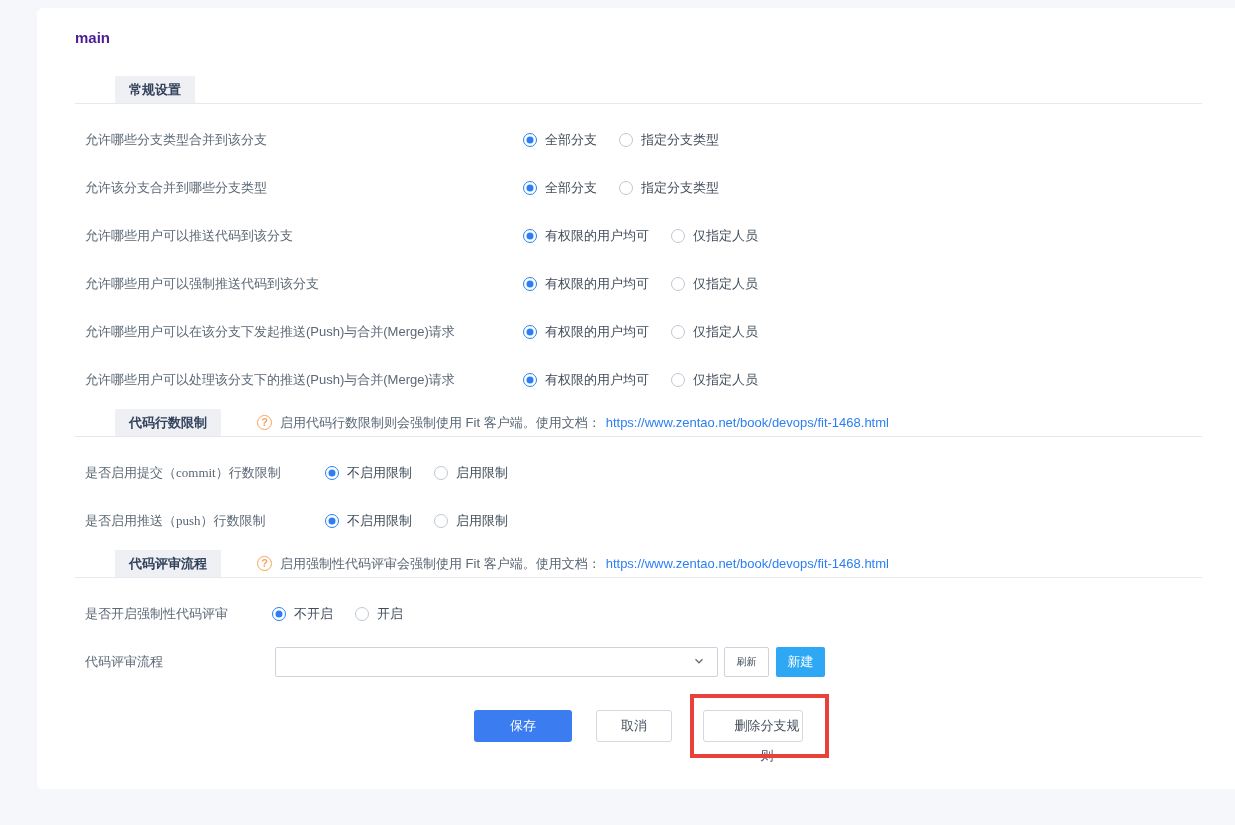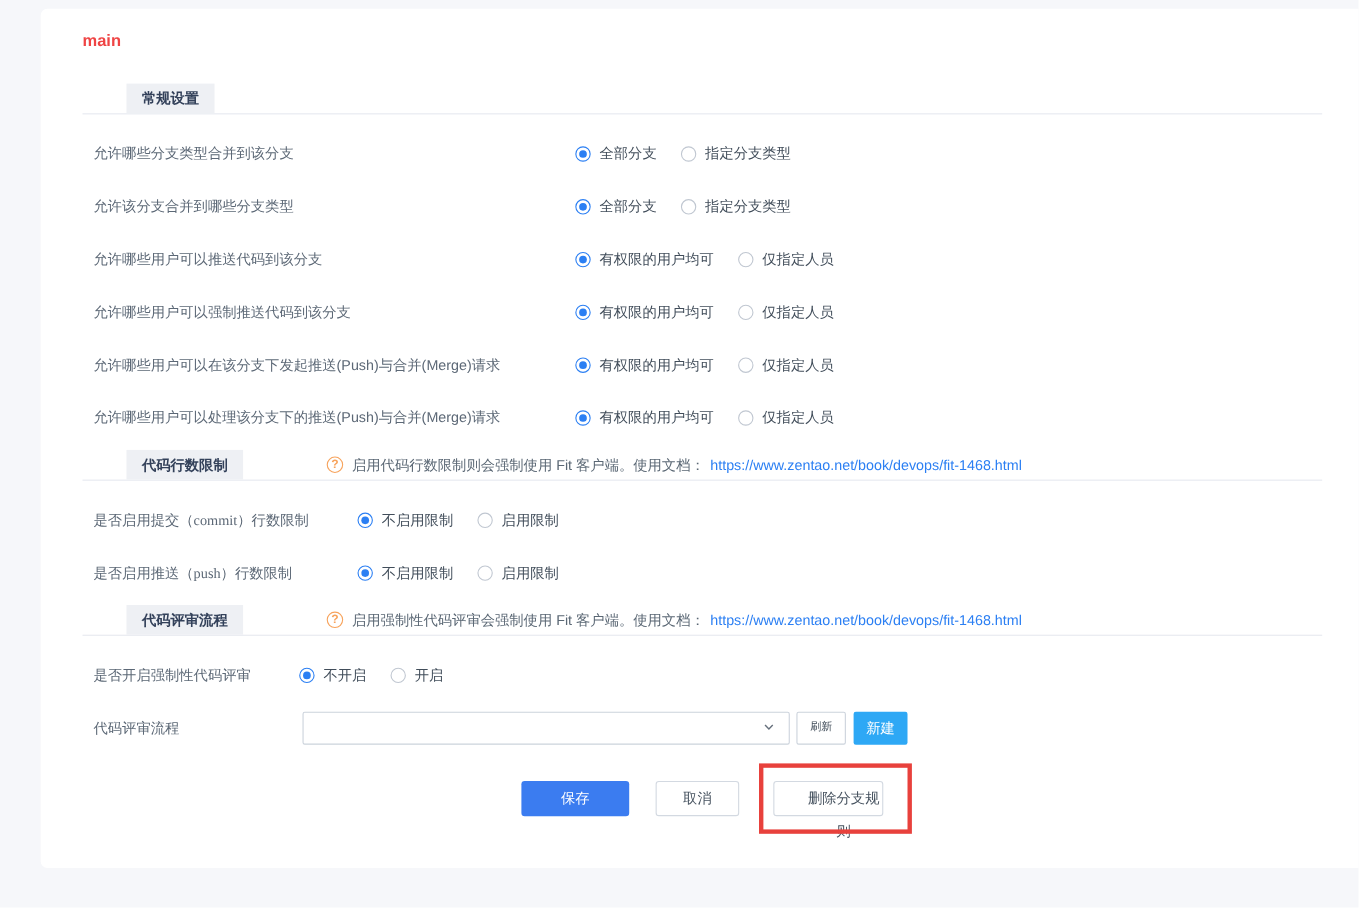--- a/index.html
+++ b/index.html
@@ -12,32 +12,32 @@
   }
   .card {
     position:absolute; left:37px; top:8px;
     width:1198px; height:781px;
     background:#ffffff;
     border-radius:6px 0 0 6px;
   }
   .card-inner { padding:18px 33px 0 38px; }
 
   .page-title {
-    font-size:15px; font-weight:bold; color:#ef4444;
+    font-size:15px; font-weight:bold; color:#4c1d95;
     height:24px; line-height:24px;
   }
 
   
   .sec-head {
     display:flex; align-items:flex-end;
     border-bottom:1px solid #e6e9ef;
     margin-top:26px;
     padding-left:40px;
   }
-  .sec-head.tight { margin-top:5px;gap:40px; }
+  .sec-head.tight { margin-top:5px; }
   .tab {
     background:#eef0f4; padding:0 14px;
     height:27px; line-height:27px;
     font-size:13px; font-weight:bold; color:#33415a;
     white-space:nowrap;
   }
   .hint {
     display:flex; align-items:center;
     margin-left:36px; height:27px;
     font-size:13px; color:#5a6774; white-space:nowrap;

